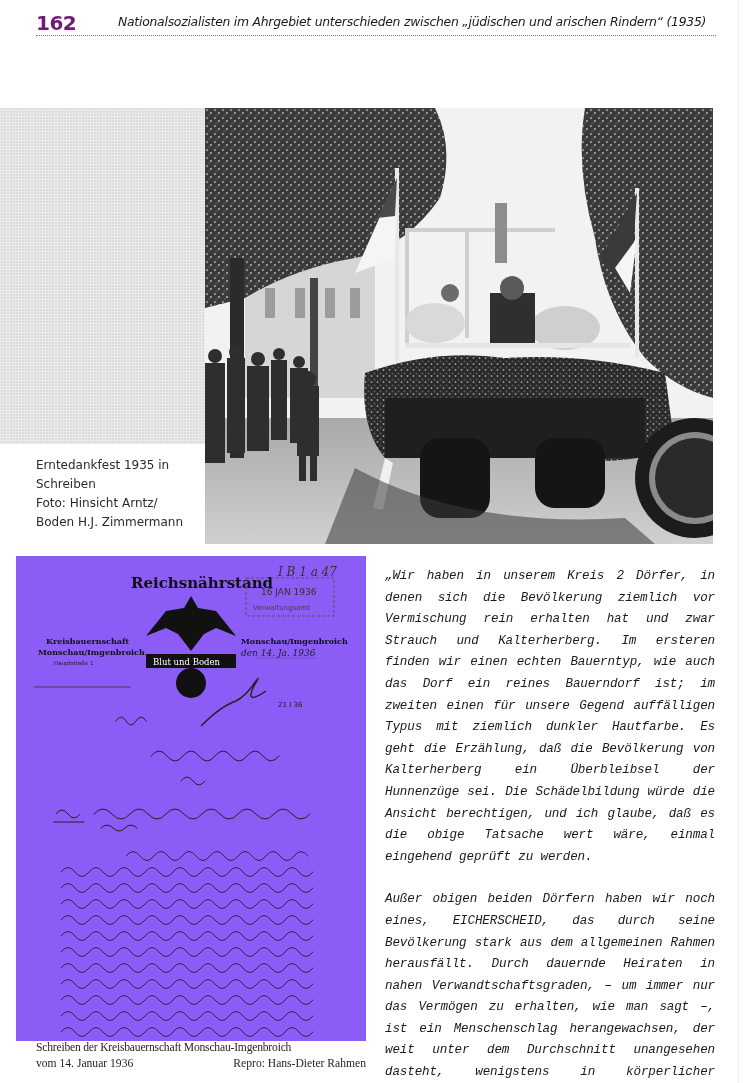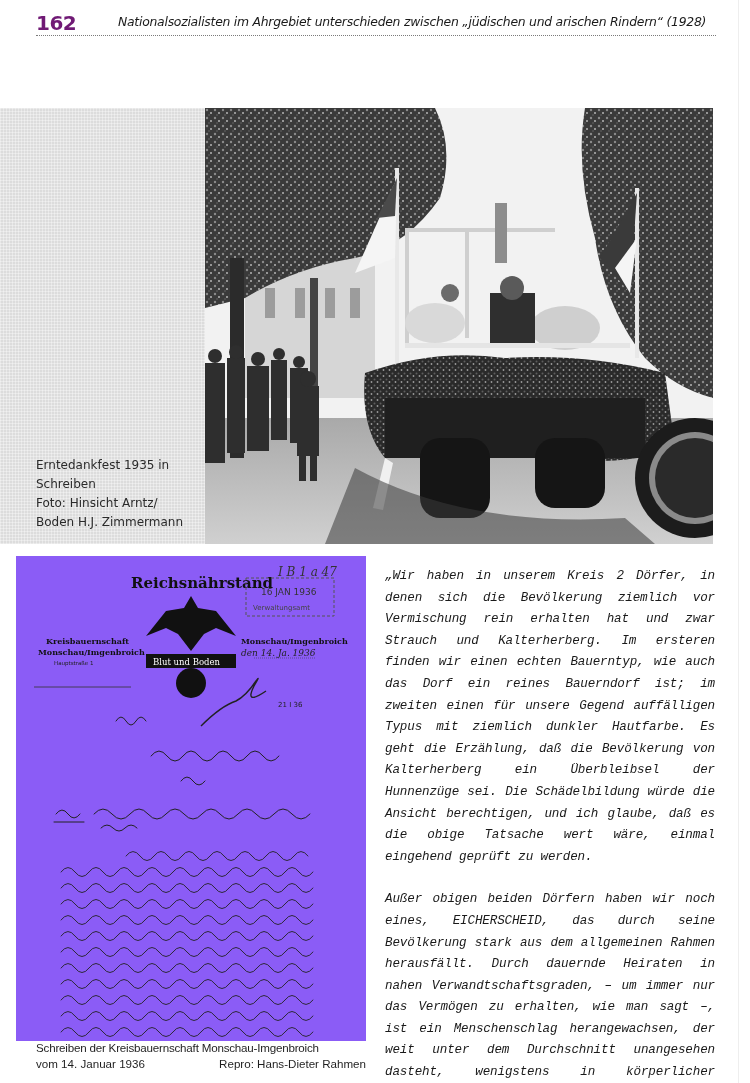--- a/index.html
+++ b/index.html
@@ -17,21 +17,21 @@
     letter-spacing: -0.5px;
   }
   .running-title {
     position: absolute; left: 82px; top: 6px; width: 600px;
     font-family: "DejaVu Sans", sans-serif; font-style: italic; font-size: 12.4px; color: #1a1a1a;
     white-space: nowrap; letter-spacing: -0.25px;
   }
 
   
   .caption-panel {
-    position: absolute; left: 0; top: 108px; width: 205px; height: 436px;
+    position: absolute; left: 0; top: 108px; width: 205px; height: 336px;
     background:
       repeating-linear-gradient(0deg, rgba(255,255,255,0.35) 0 1px, transparent 1px 3px),
       repeating-linear-gradient(90deg, rgba(255,255,255,0.35) 0 1px, transparent 1px 3px),
       #dcdcdc;
   }
   .photo-caption {
     position: absolute; left: 36px; top: 348px; width: 165px;
     font-family: "DejaVu Sans", sans-serif; font-size: 12px; line-height: 19px; color: #2a2a2a;
   }
 
@@ -43,21 +43,21 @@
   .photo svg { display: block; }
 
   
   .letter {
     position: absolute; left: 16px; top: 556px; width: 350px; height: 485px; overflow: hidden;
     background: #8b5cf6;
   }
   .letter svg { display: block; }
   .letter-caption {
     position: absolute; left: 36px; top: 1040px; width: 330px;
-    font-family: Liberation Sans, sans-serif; font-size: 11.6px; line-height: 16px; color: #1f1f1f;
+    font-family: Liberation Serif, serif; font-size: 11.6px; line-height: 16px; color: #1f1f1f;
   }
   .letter-caption .line1 { display: block; white-space: nowrap; letter-spacing: -0.2px; }
   .letter-caption .line2 { display: flex; justify-content: space-between; white-space: nowrap; }
 
   
   .quote {
     position: absolute; left: 385px; top: 566px; width: 330px;
     font-family: "DejaVu Serif", serif; font-style: italic; font-size: 12.6px; line-height: 21.6px;
     color: #1a1a1a; text-align: justify; letter-spacing: -0.15px;
   }
@@ -66,21 +66,21 @@
 
   .page-edge {
     position: absolute; left: 738px; top: 0; width: 1px; height: 1083px; background: #eeeeee;
   }
 </style>
 </head>
 <body>
 
 <div class="running-head">
   <span class="page-number">162</span>
-  <span class="running-title">Nationalsozialisten im Ahrgebiet unterschieden zwischen „jüdischen und arischen Rindern“ (1928)</span>
+  <span class="running-title">Nationalsozialisten im Ahrgebiet unterschieden zwischen „jüdischen und arischen Rindern“ (1935)</span>
 </div>
 
 <div class="caption-panel">
   <div class="photo-caption">
     <div>Erntedankfest 1935 in</div>
     <div>Schreiben</div>
     <div>Foto: Hinsicht Arntz/</div>
     <div>Boden H.J. Zimmermann</div>
   </div>
 </div>

